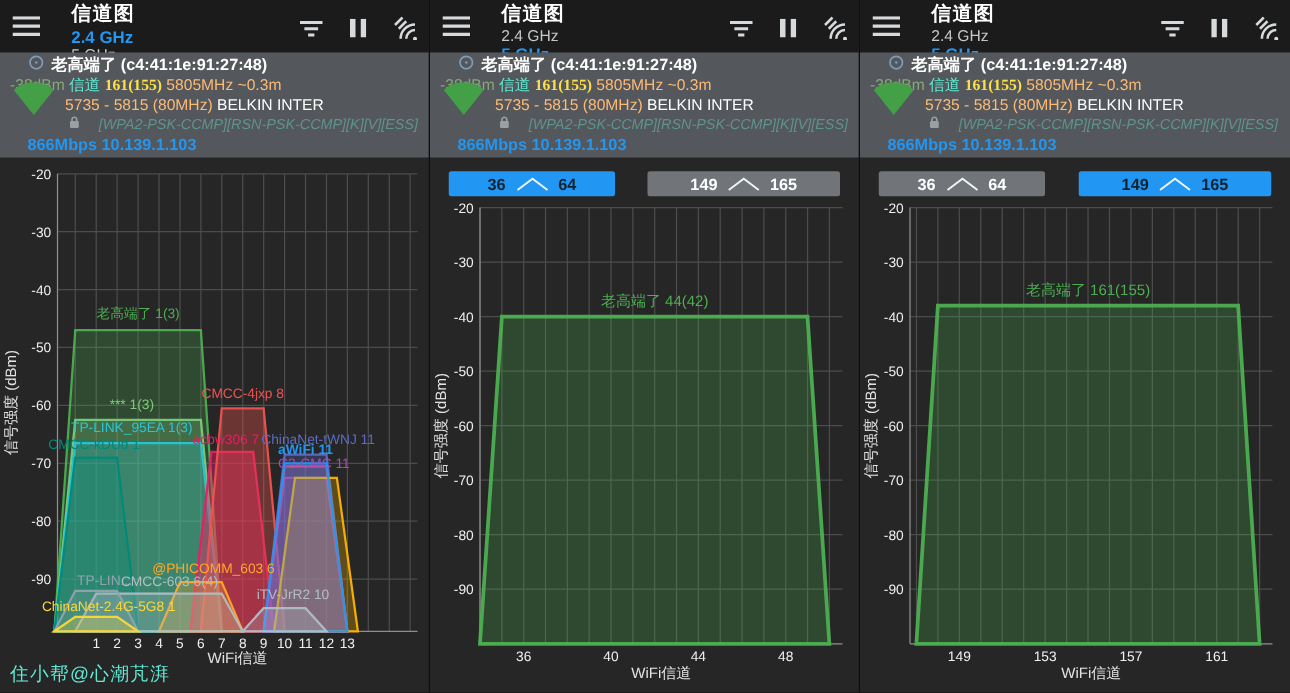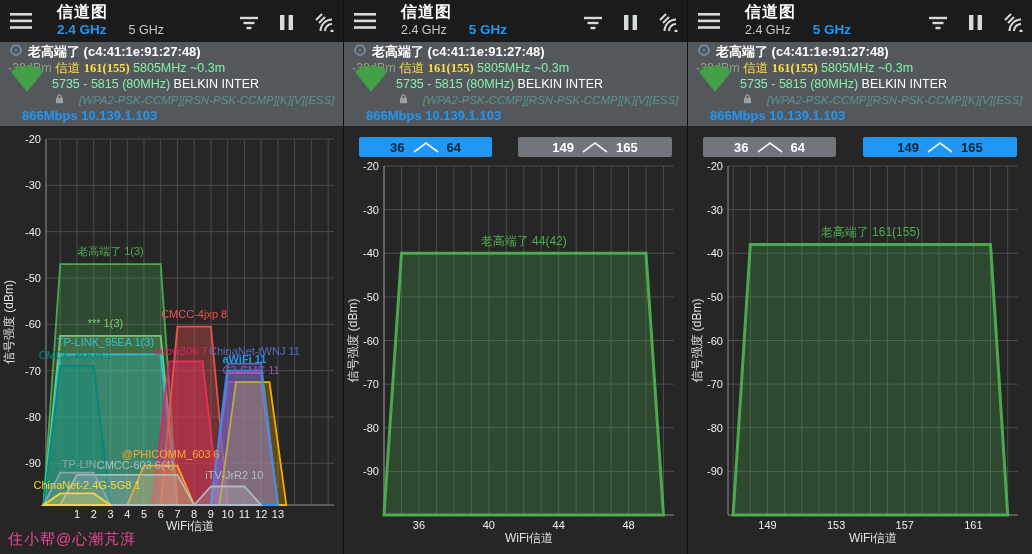--- a/index.html
+++ b/index.html
@@ -5,57 +5,57 @@
   html,body{margin:0;padding:0;width:1032px;height:554px;background:#161616;overflow:hidden;
     font-family:"Liberation Sans","DejaVu Sans",sans-serif;}
   .app{display:flex;width:1032px;height:412px;}
   .panel{position:relative;width:344px;height:554px;background:#262626;border-right:1px solid #101010;box-sizing:border-box;overflow:hidden;}
   .panel:last-child{border-right:none;}
   
   .actionbar{position:relative;height:42px;background:#1b1b1b;}
   .menu-btn{position:absolute;left:10px;top:13px;cursor:pointer;}
   .titleblock{position:absolute;left:57px;top:3px;}
   .apptitle{color:#fff;font-size:16px;font-weight:bold;letter-spacing:1px;line-height:18px;}
-  .tabs{display:flex;gap:22px;margin-top:1px;align-items:baseline;}
+  .tabs{display:flex;margin-top:1px;align-items:baseline;flex-direction:column;}
   .tab{font-size:12.5px;color:#c4c7c9;cursor:pointer;}
   .tab.active{color:#2196F3;font-weight:bold;font-size:13.5px;}
   .abicons{position:absolute;right:8px;top:13px;display:flex;gap:21px;align-items:center;}
   .abicons span{cursor:pointer;display:inline-flex;}
   
   .infocard{position:relative;height:84px;background:#54575b;color:#eee;padding-top:2px;box-sizing:border-box;}
   .irow{line-height:16px;white-space:nowrap;}
-  .r1{padding-left:10px;font-size:13px;font-weight:bold;color:#fff;display:flex;align-items:center;gap:6px;}
+  .r1{padding-left:23px;font-size:13px;font-weight:bold;color:#fff;display:flex;align-items:center;gap:6px;}
   .r2{padding-left:8px;font-size:12.5px;}
   .r3{padding-left:52px;font-size:12.5px;}
   .r4{padding-left:55px;font-size:11.5px;font-style:italic;color:#5d948d;display:flex;align-items:center;gap:15px;}
   .r5{padding-left:22px;font-size:13px;font-weight:bold;color:#2196F3;}
   .rssi{color:#87a878;}
-  .chlbl{color:#fde047;}
+  .chlbl{color:#5eead4;}
   .chval{color:#fde047;font-weight:bold;font-family:Liberation Serif, serif;}
-  .freq{color:#86efac;}
+  .freq{color:#fdba74;}
   .vendor{color:#fff;text-align:center;}
   .wedge{position:absolute;left:10px;top:24px;}
   
   .bandrow{position:absolute;left:0;top:137px;width:100%;display:flex;justify-content:space-between;padding:0 15px;box-sizing:border-box;}
   .bandbtn{height:20px;border-radius:2px;display:flex;align-items:center;justify-content:center;gap:7px;
     font-size:13px;font-weight:bold;cursor:pointer;}
   .bandbtn .caret{display:inline-flex;}
   .bandbtn.low{width:133px;}
   .bandbtn.high{width:154px;}
   .bandbtn.on{background:#2196F3;color:#0f2330;}
   .bandbtn.off{background:#717579;color:#fff;}
   
   svg.chart{position:absolute;left:0;display:block;}
   svg.chart.c0{top:128px;}
   svg.chart.c1{top:160px;}
   .tick{font-size:11px;fill:#efefef;font-family:"Liberation Sans","DejaVu Sans",sans-serif;}
   .alabel{font-size:12px;fill:#e2e2e2;font-family:"Liberation Sans","DejaVu Sans",sans-serif;}
   .nlabel{font-size:11px;font-family:"Liberation Sans","DejaVu Sans",sans-serif;}
   .nlabel.b{font-weight:bold;}
-  .watermark{position:absolute;left:8px;bottom:5px;color:#ec4899;font-size:15px;letter-spacing:1px;}
+  .watermark{position:absolute;left:8px;bottom:5px;color:#5eead4;font-size:15px;letter-spacing:1px;}
 </style>
 </head>
 <body>
 
 <div class="app">
 
   <div class="panel">
     <div class="actionbar">
       <span class="menu-btn">
         <svg width="22" height="16">

